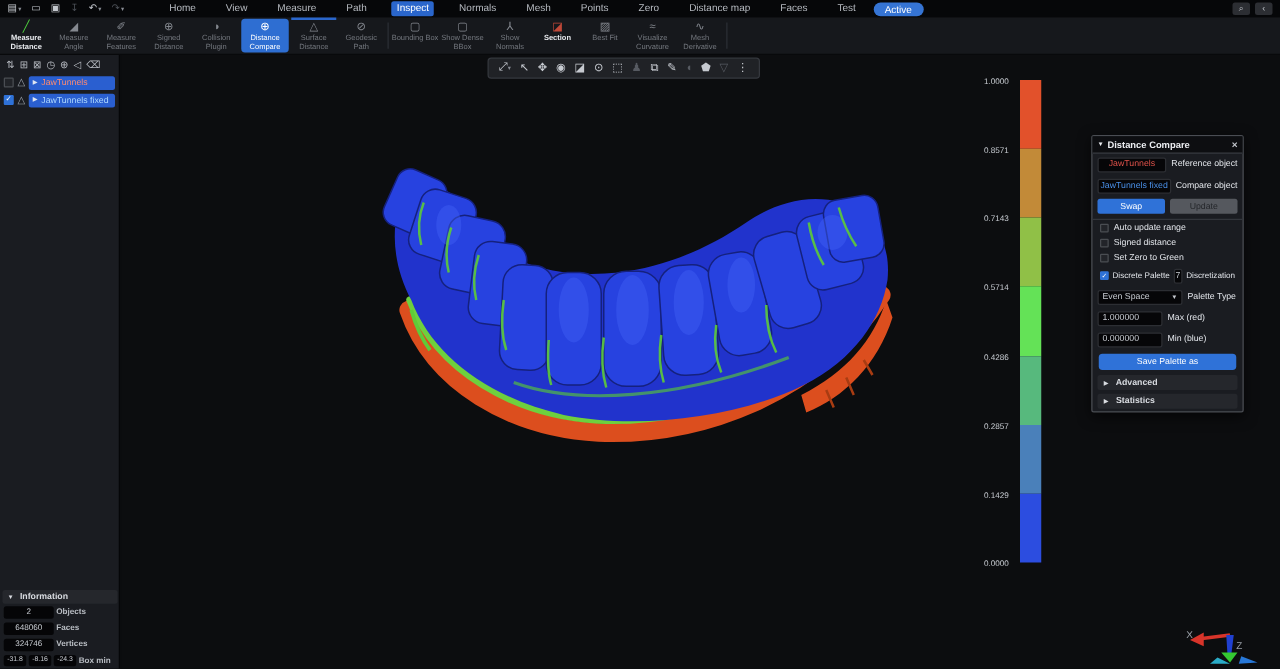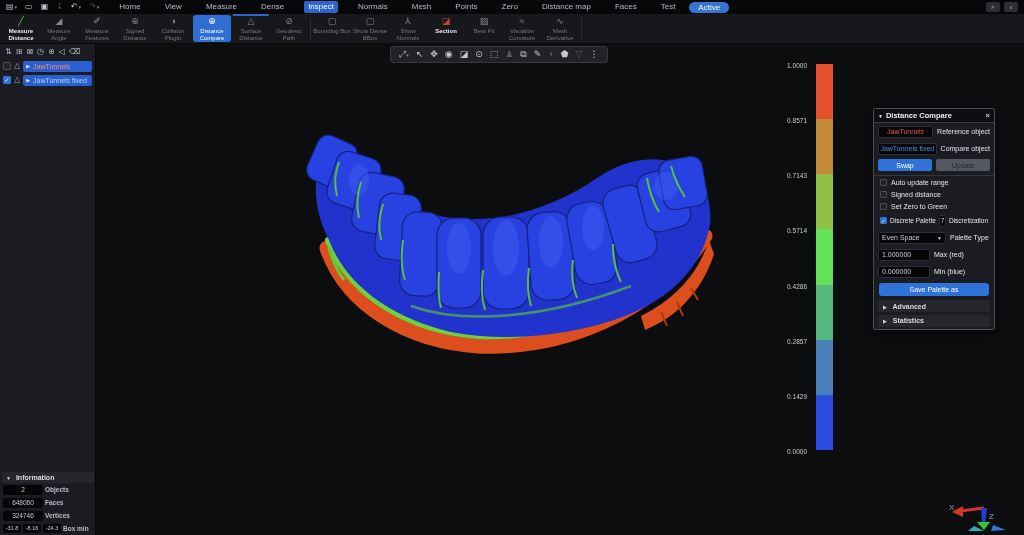--- a/index.html
+++ b/index.html
@@ -7,21 +7,21 @@
     font-family:"Liberation Sans","DejaVu Sans",sans-serif; color:#c8ccd2; }
   .app { position:relative; width:1024px; height:535px; }
 
   
   .menubar { position:absolute; left:0; top:0; width:1024px; height:14px;
     background:#060709; display:flex; align-items:center; padding:0 6px; font-size:8px; }
   .mb-icons { display:flex; gap:8px; align-items:center; color:#c4c8ce; font-size:8px; }
   .mb-ic { cursor:default; line-height:14px; }
   .mb-ic .chev { font-size:5px; color:#8a8e96; margin-left:1px; }
   .mb-ic.dim { color:#4c5057; }
-  .menus { display:flex; gap:16px; margin-left:16px; align-items:center; color:#b6bac0; }
+  .menus { display:flex; gap:16px; margin-left:32px; align-items:center; color:#b6bac0; }
   .menu-item { padding:1px 4px; line-height:10px; cursor:default; white-space:nowrap; }
   .menu-item.active { background:#2a66cc; color:#fff; border-radius:2px; }
   .active-badge { margin-left:10px; background:#3574d4; color:#fff; border-radius:7px;
     padding:1px 9px; line-height:9px; }
   .mb-right { margin-left:auto; display:flex; gap:4px; }
   .mb-btn { width:14px; height:10px; background:#2c2e33; border-radius:2px; color:#c4c8ce;
     font-size:7px; display:flex; align-items:center; justify-content:center; }
 
   
   .ribbon { position:absolute; left:0; top:14px; width:1024px; height:30px;
@@ -117,21 +117,21 @@
       <span class="mb-ic">▭</span>
       <span class="mb-ic">▣</span>
       <span class="mb-ic dim">↧</span>
       <span class="mb-ic">↶<span class="chev">▾</span></span>
       <span class="mb-ic dim">↷<span class="chev">▾</span></span>
     </div>
     <div class="menus">
       <span class="menu-item">Home</span>
       <span class="menu-item">View</span>
       <span class="menu-item">Measure</span>
-      <span class="menu-item">Dense</span>
+      <span class="menu-item">Path</span>
       <span class="menu-item active">Inspect</span>
       <span class="menu-item">Normals</span>
       <span class="menu-item">Mesh</span>
       <span class="menu-item">Points</span>
       <span class="menu-item">Zero</span>
       <span class="menu-item">Distance map</span>
       <span class="menu-item">Faces</span>
       <span class="menu-item">Test</span>
     </div>
     <span class="active-badge">Active</span>

